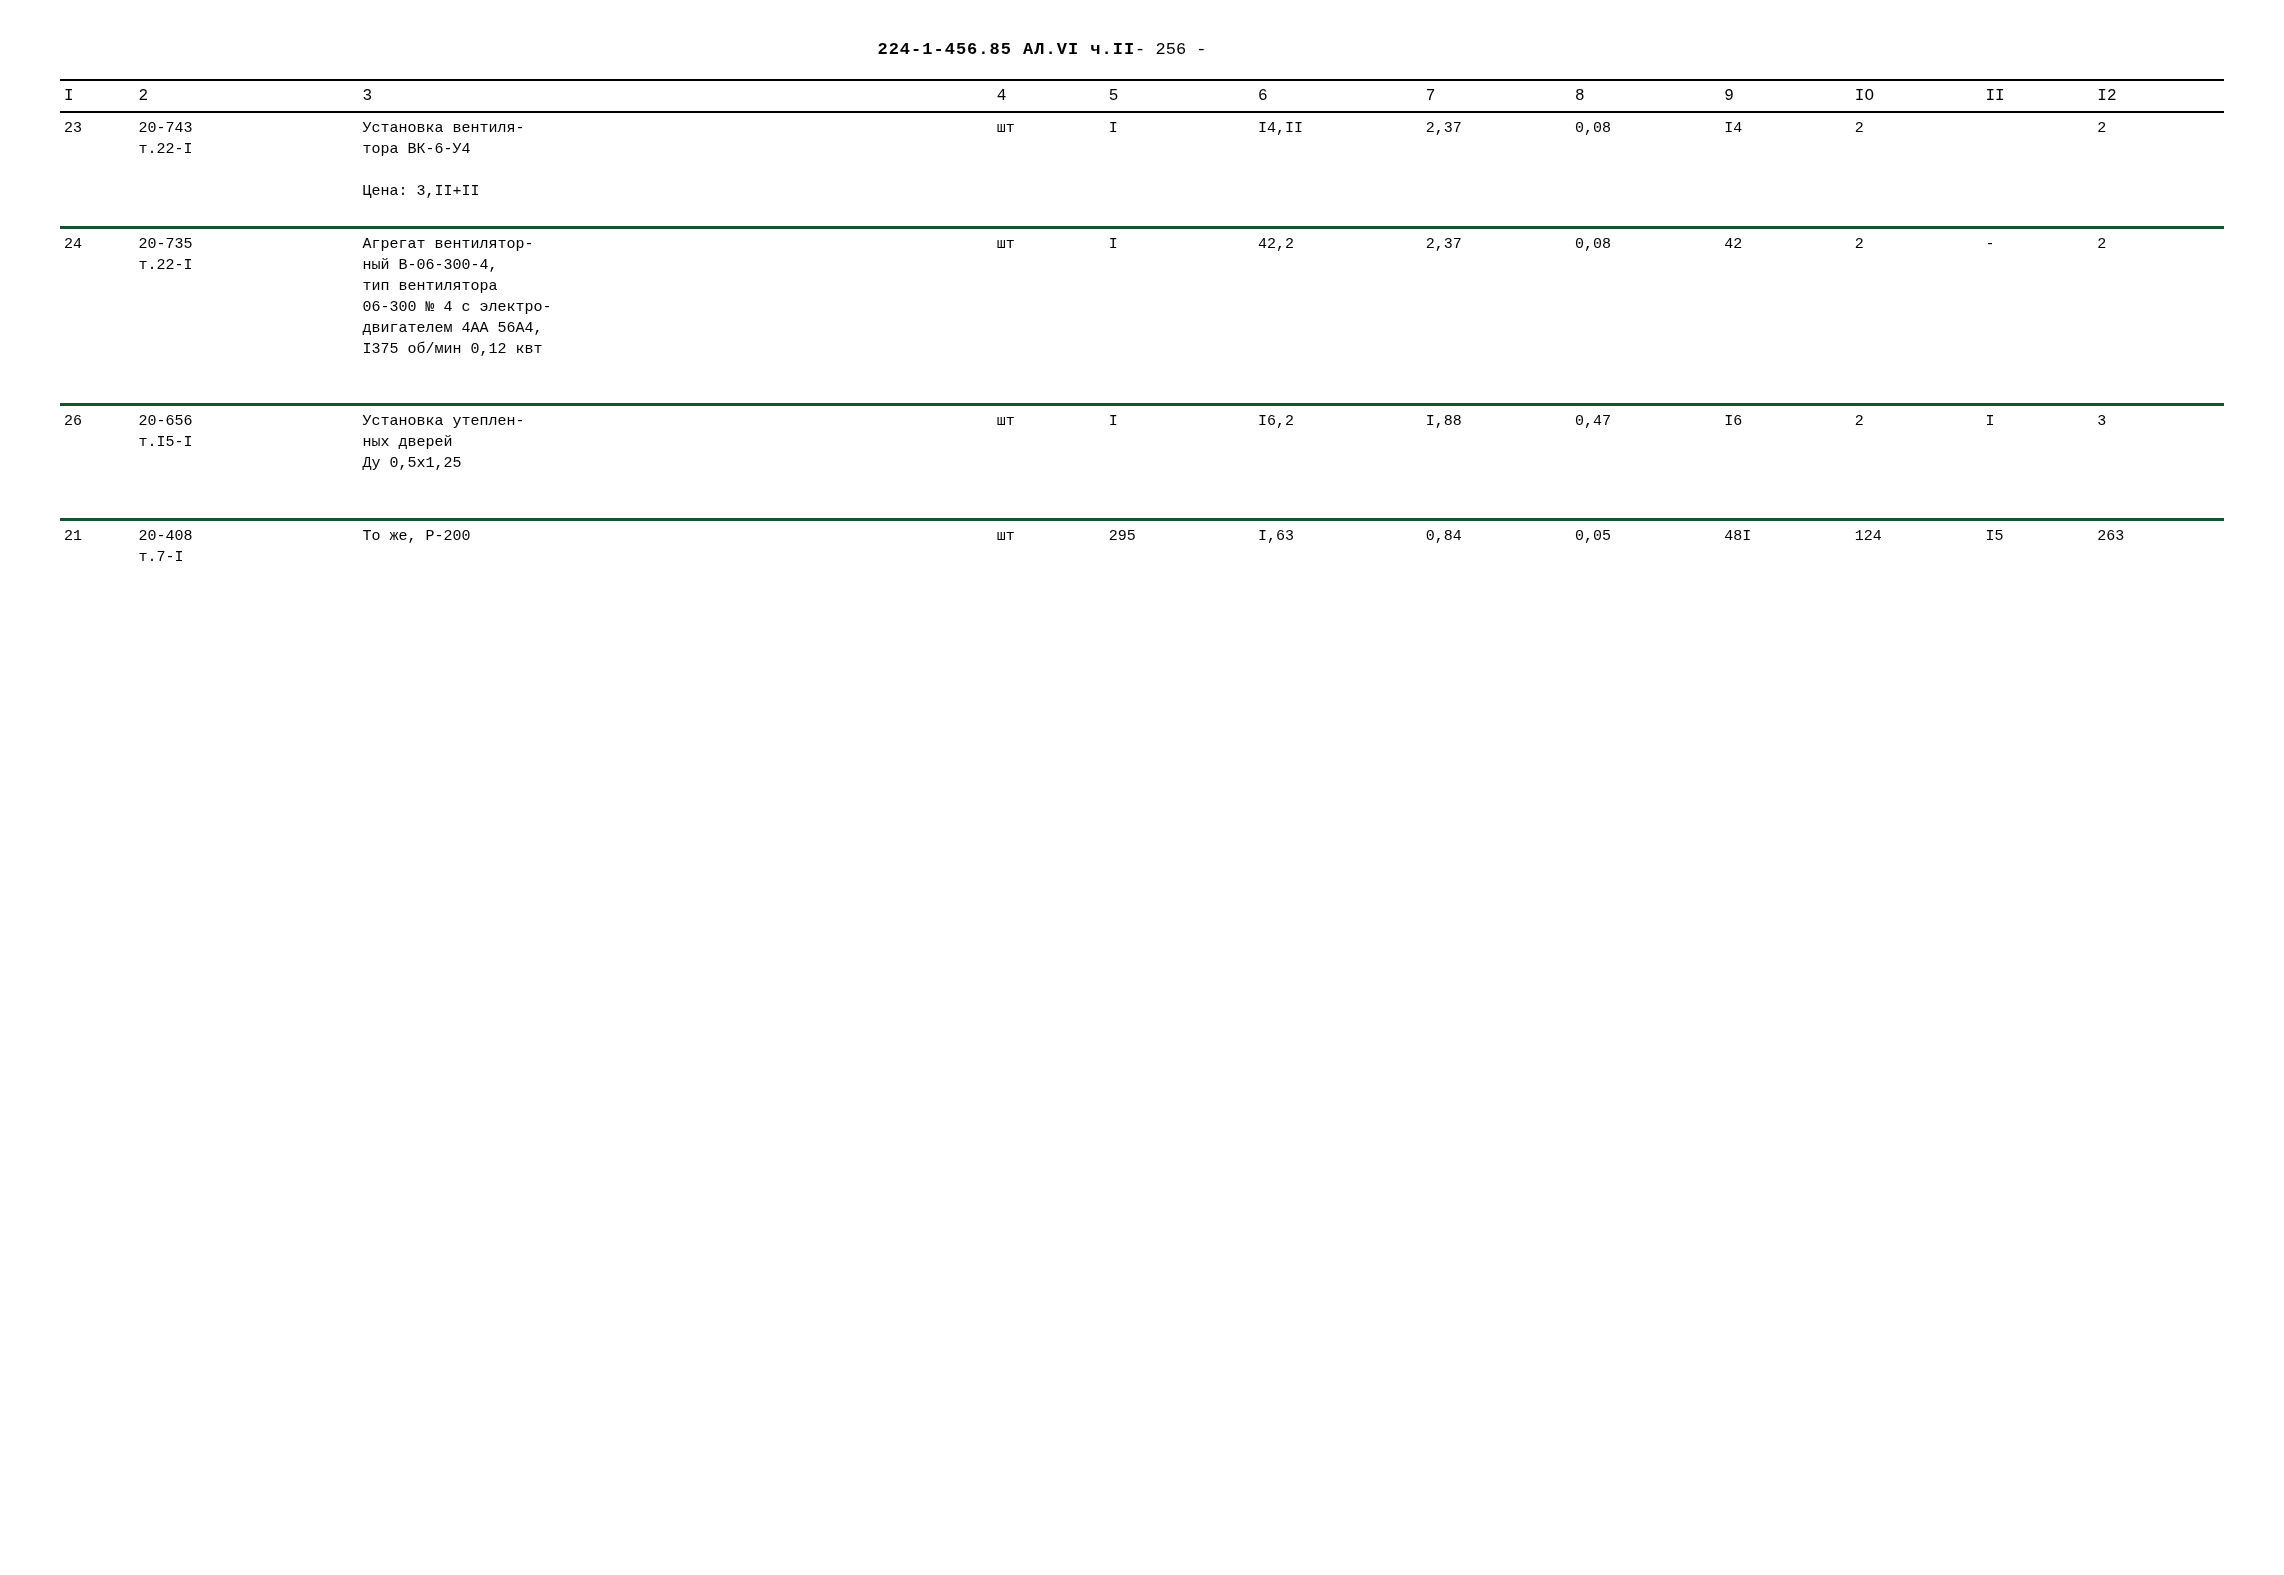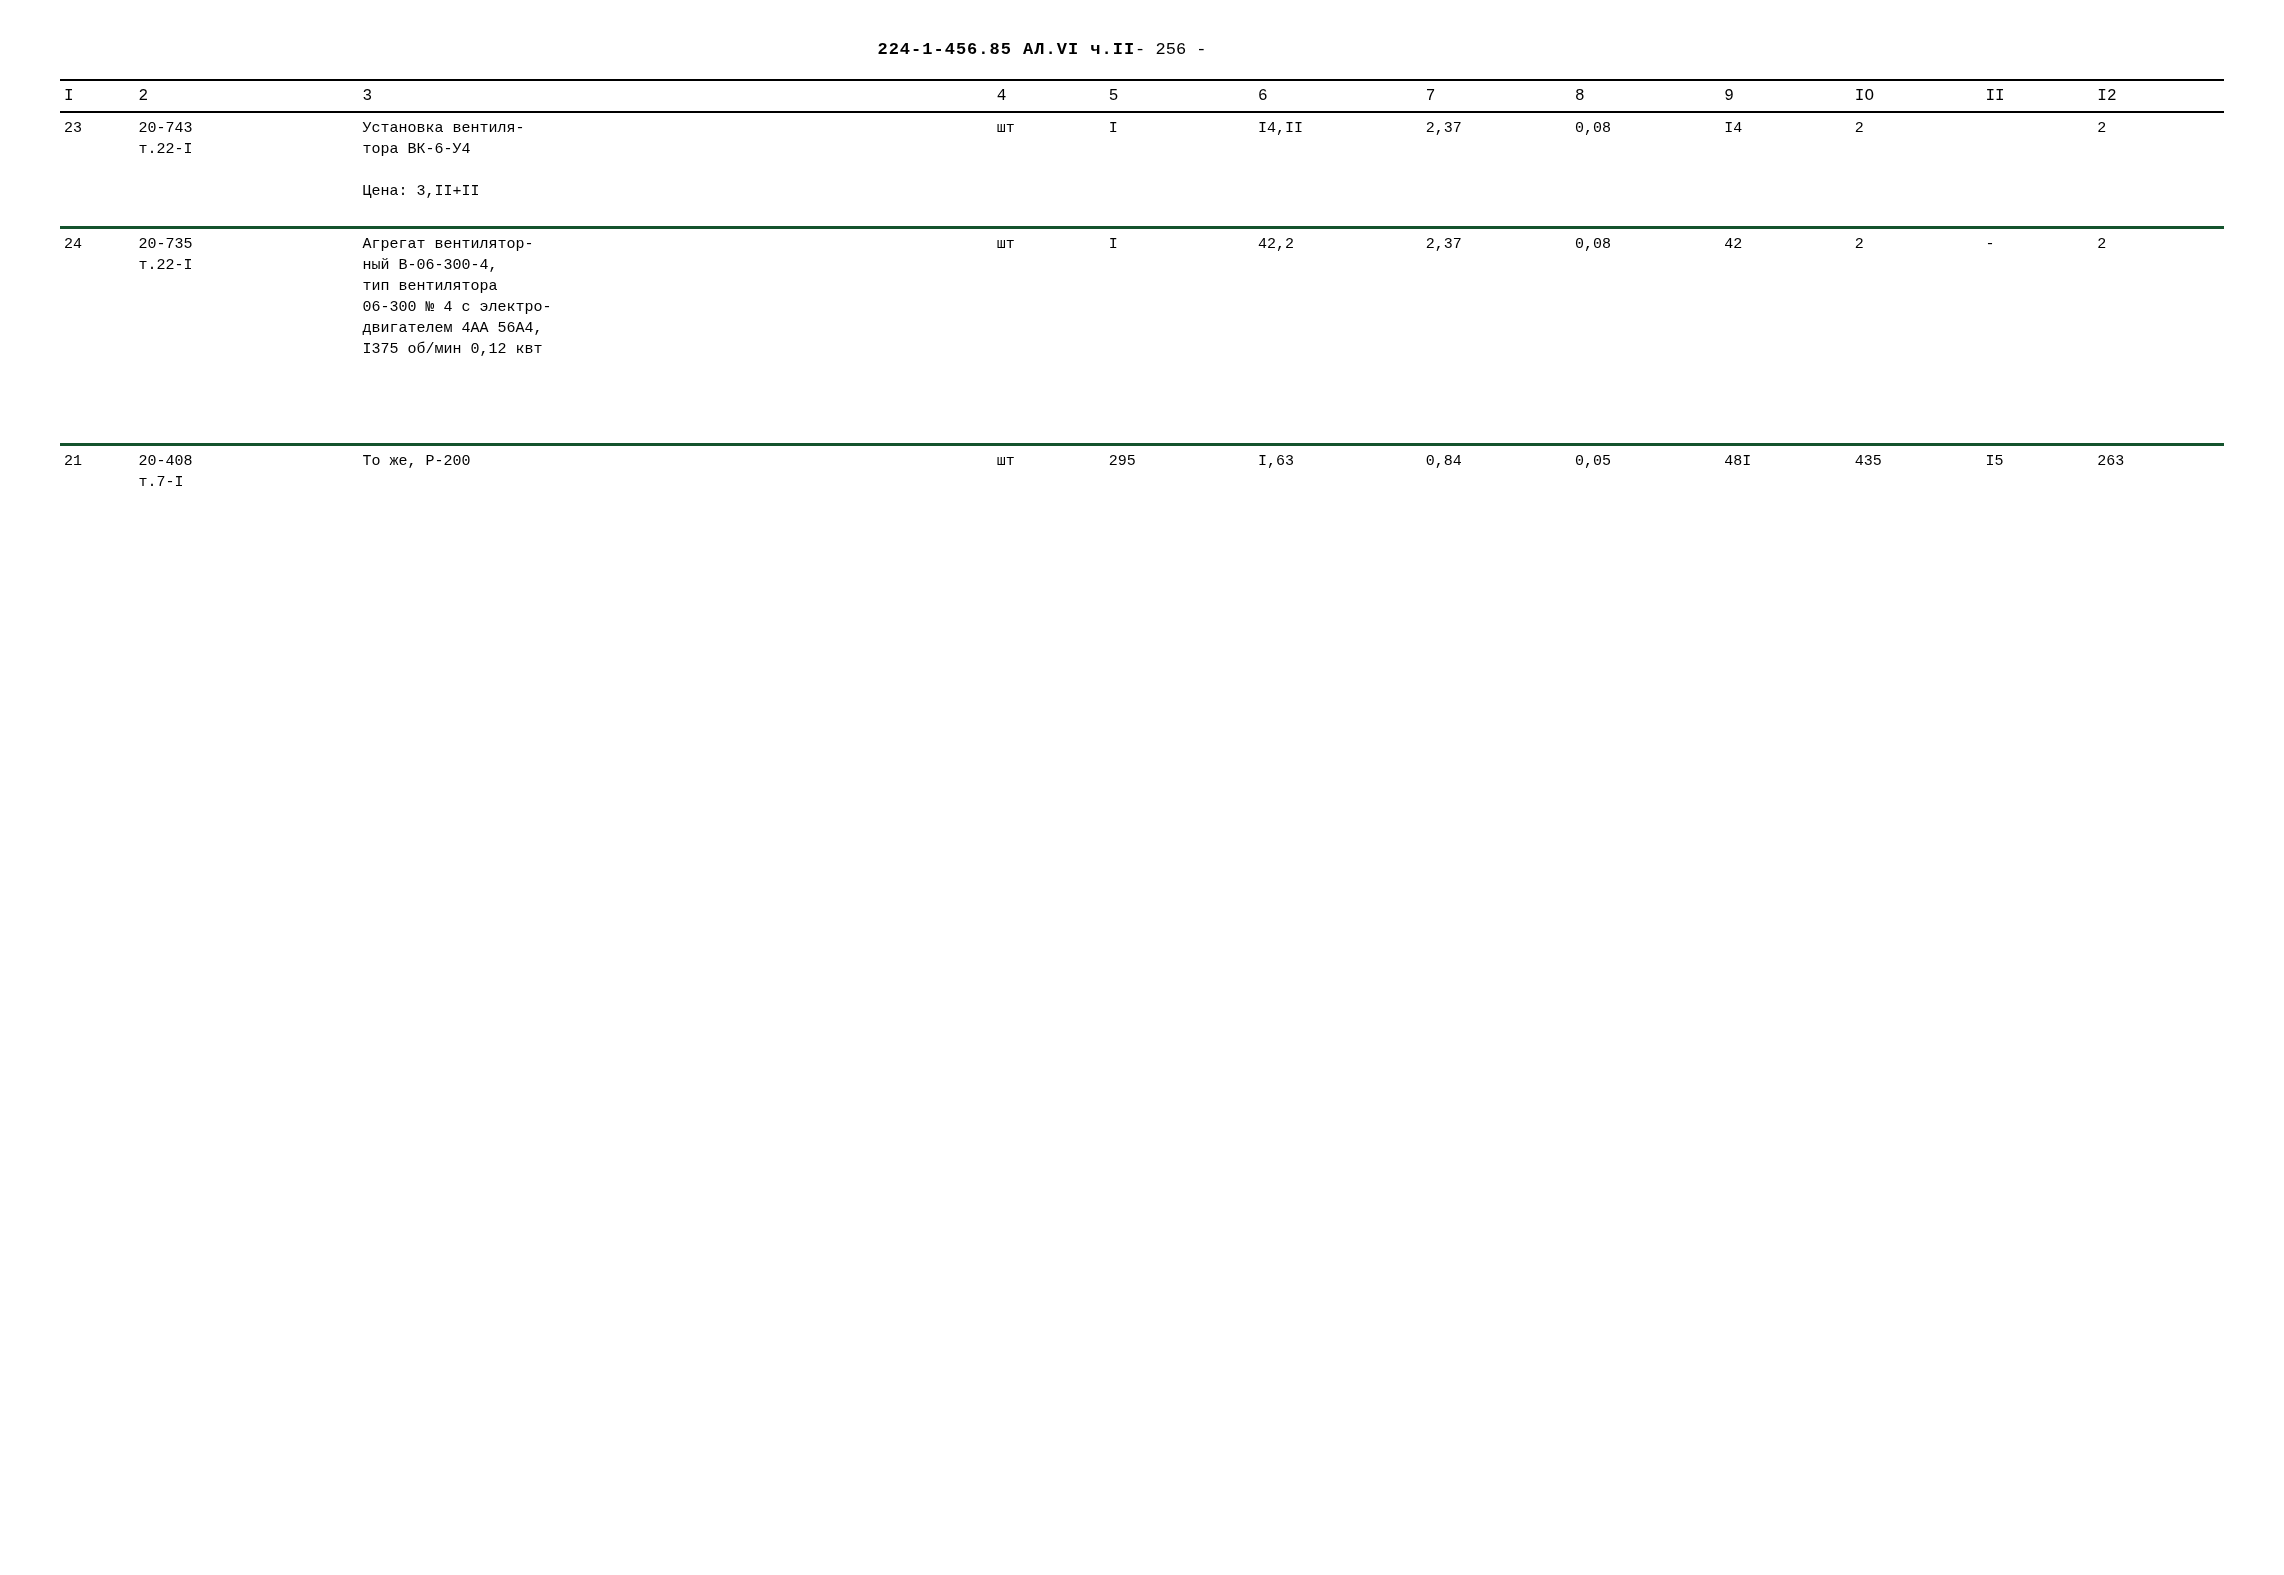--- a/index.html
+++ b/index.html
@@ -160,36 +160,53 @@
           <td>2</td>
           <td>-</td>
           <td>2</td>
         </tr>
         <tr class="spacer-row">
           <td colspan="12"></td>
         </tr>
         <tr class="spacer-row">
           <td colspan="12"></td>
         </tr>
+        <tr class="data-row row-separator">
+          <td>26</td>
+          <td>20-656
+т.I5-I</td>
+          <td>Установка утеплен-
+ных дверей
+Ду 0,5х1,25</td>
+          <td>шт</td>
+          <td>I</td>
+          <td>I6,2</td>
+          <td>I,88</td>
+          <td>0,47</td>
+          <td>I6</td>
+          <td>2</td>
+          <td>I</td>
+          <td>3</td>
+        </tr>
         <tr class="spacer-row">
           <td colspan="12"></td>
         </tr>
         <tr class="spacer-row">
           <td colspan="12"></td>
         </tr>
         <tr class="data-row row-separator">
           <td>21</td>
           <td>20-408
 т.7-I</td>
           <td>То же, Р-200</td>
           <td>шт</td>
           <td>295</td>
           <td>I,63</td>
           <td>0,84</td>
           <td>0,05</td>
           <td>48I</td>
-          <td>435</td>
+          <td>124</td>
           <td>I5</td>
           <td>263</td>
         </tr>
       </tbody>
   </table>
 </div>
 
 </body></html>

